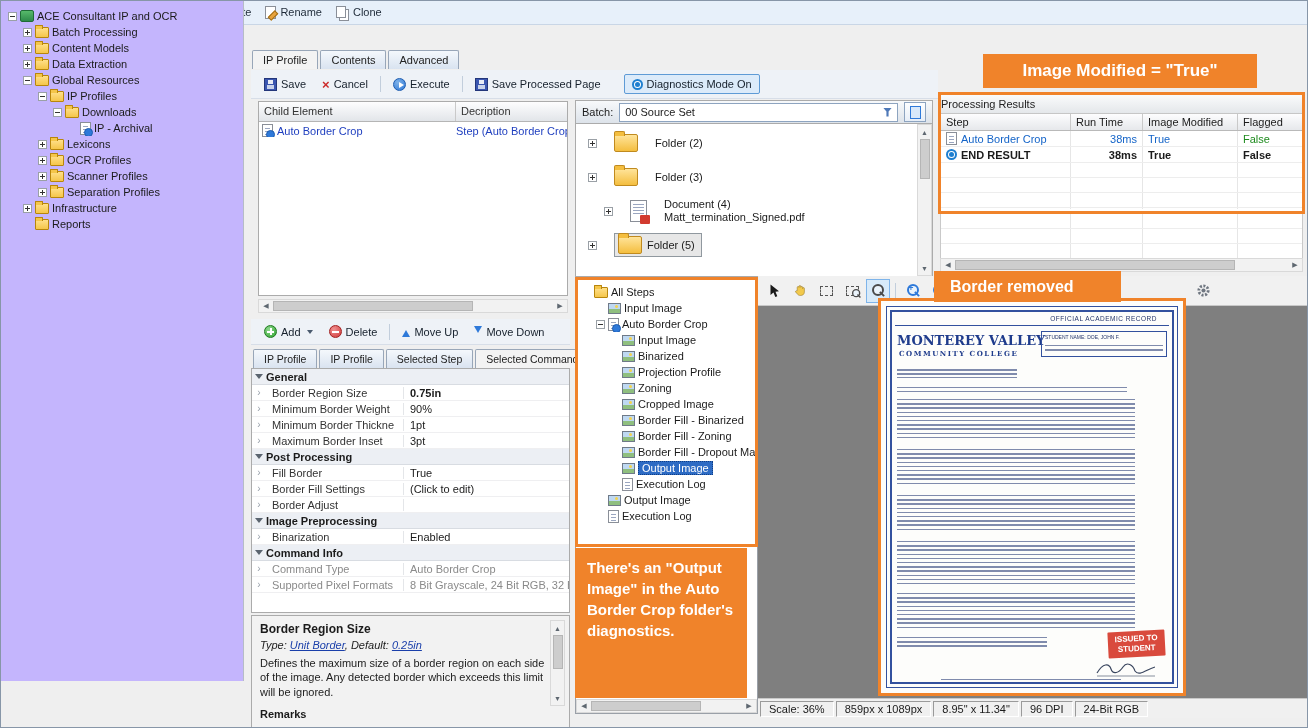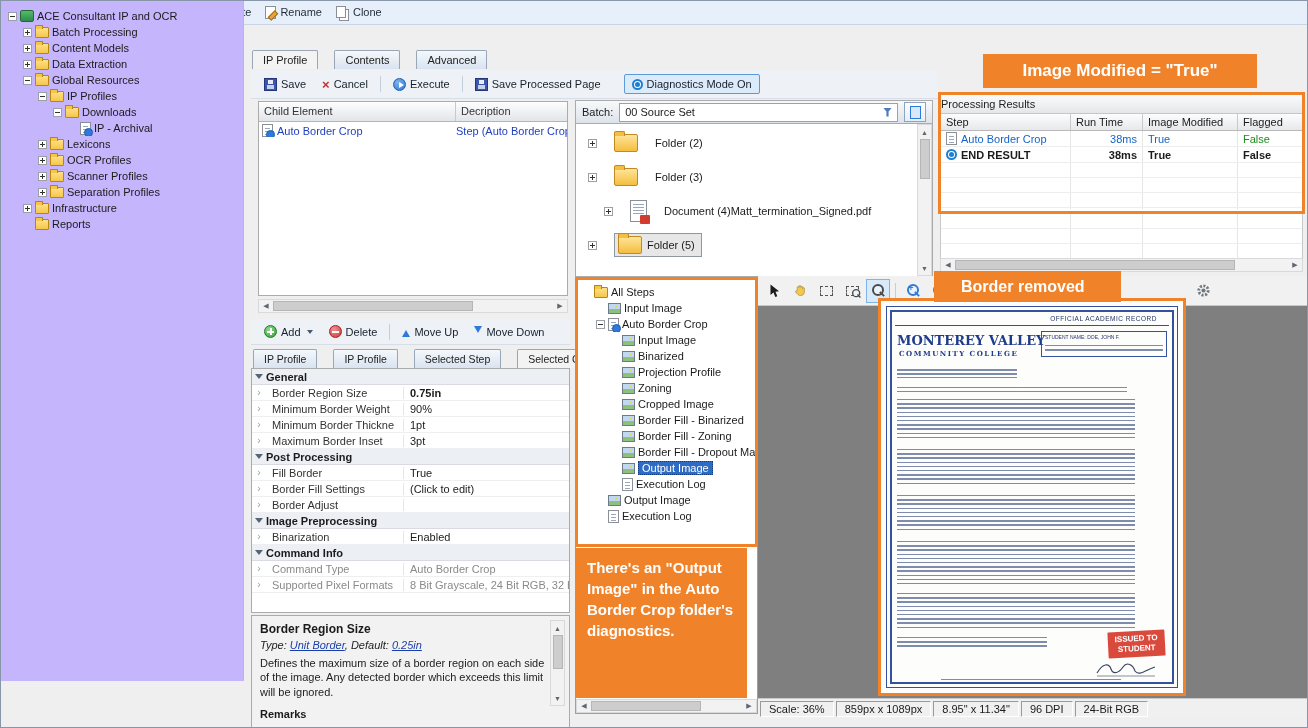--- a/index.html
+++ b/index.html
@@ -54,21 +54,21 @@
 
 .trow{display:flex;align-items:center;height:16px;gap:3px;white-space:nowrap;cursor:default;overflow:hidden}
 .exp{width:9px;height:9px;flex:none;border:1px solid #9aa0a6;background:#fff;position:relative}
 .exp::before{content:"";position:absolute;background:#333;left:1px;right:1px;top:3px;height:1px}
 .exp.plus::after{content:"";position:absolute;background:#333;top:1px;bottom:1px;left:3px;width:1px}
 .exp.hidden{visibility:hidden}
 .lbl{overflow:hidden;text-overflow:clip}
 .trow.sel .lbl{background:#2D6BC4;color:#fff;padding:0 3px;border:1px dotted #0F3E86}
 
 
-.tab{padding:3px 10px;background:linear-gradient(#F4F8FC,#D9E3F0);border:1px solid #98A6B8;border-bottom:none;margin-right:16px;border-radius:2px 2px 0 0;color:#222;white-space:nowrap}
+.tab{padding:3px 10px;background:linear-gradient(#F4F8FC,#D9E3F0);border:1px solid #98A6B8;border-bottom:none;margin-right:2px;border-radius:2px 2px 0 0;color:#222;white-space:nowrap}
 .tab.active{background:#F3F3F3}
 
 
 .actionbar{background:#EEF2F7;border-bottom:1px solid #D7DEE8;display:flex;align-items:center;gap:2px;padding:0 6px}
 .abtn{display:flex;align-items:center;gap:4px;padding:3px 7px;color:#16202C;white-space:nowrap}
 .abtn.toggled{border:1px solid #5E9BD6;background:#DCEBFA;border-radius:2px}
 
 
 .panelbox{background:#fff;border:1px solid #ABABAB}
 .gridhead{background:linear-gradient(#FDFDFE,#E2E5E9);border-bottom:1px solid #B5B5B5;display:flex;font-weight:normal;color:#333}
@@ -449,21 +449,21 @@
         <span>Folder (2)</span>
       </div>
     <div class="brow">
         <span class="exp plus"></span>
         <span class="bfold"></span>
         <span>Folder (3)</span>
       </div>
     <div class="brow" style="padding-left:28px">
         <span class="exp plus"></span>
         <span class="bdoc"></span>
-      <span style="display:flex;flex-direction:row;line-height:13px">
+      <span style="display:flex;flex-direction:column;line-height:13px">
           <span>Document (4)</span>
           <span>Matt_termination_Signed.pdf</span>
         </span>
     </div>
     <div class="brow">
         <span class="exp plus"></span>
         <span class="selbox">
           <span class="bfold"></span>
           <span>Folder (5)</span>
         </span>
@@ -682,14 +682,14 @@
   <div class="hscroll abs" style="left:0;bottom:0;width:181px;height:14px">
     <span class="sarr">◀</span>
     <span class="sthumb" style="width:110px"></span>
     <span class="sarr" style="margin-left:auto">▶</span>
   </div>
 </div>
 
 <div class="annbord" style="left:575px;top:277px;width:183px;height:270px"></div>
 
 <div class="callout" style="left:983px;top:54px;width:274px;height:34px;font-size:17px;display:flex;align-items:center;justify-content:center">Image Modified = "True"</div>
-<div class="callout" style="left:934px;top:271px;width:187px;height:31px;font-size:16px;display:flex;align-items:center;padding-left:27px">Border removed</div>
+<div class="callout" style="left:934px;top:271px;width:187px;height:31px;font-size:16px;display:flex;align-items:center;padding-left:16px">Border removed</div>
 <div class="callout" style="left:575px;top:548px;width:172px;height:150px;font-size:15px;line-height:1.4;padding:9px 12px">There's an "Output Image" in the Auto Border Crop folder's diagnostics.</div>
 
 </body></html>

